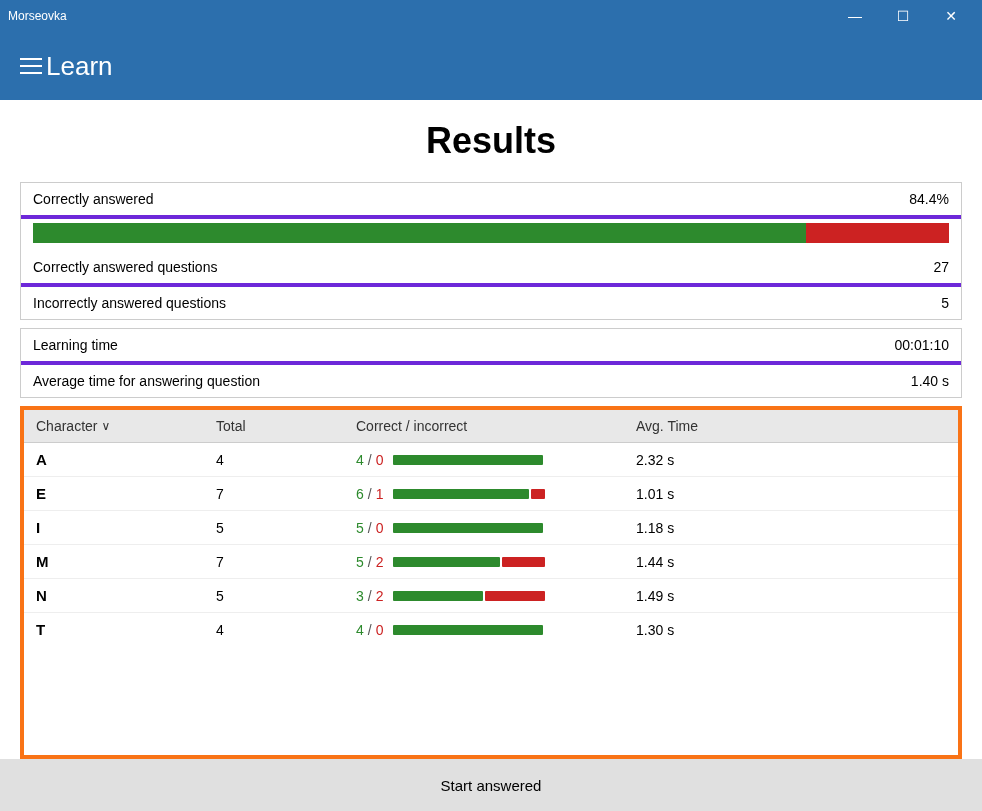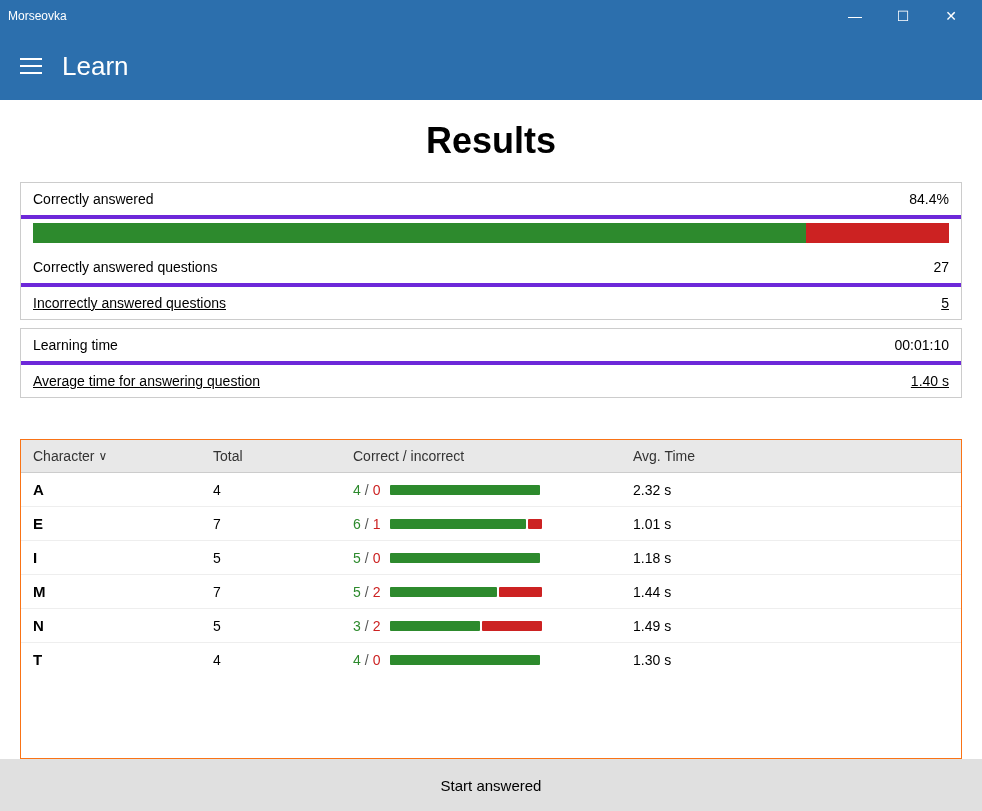--- a/index.html
+++ b/index.html
@@ -37,21 +37,21 @@
       color: white;
     }
 
     
     .app-header {
       background: #2c6fad;
       height: 68px;
       display: flex;
       align-items: center;
       padding: 0 20px;
-      gap: 20px;
+      gap: 4px;
     }
     .hamburger {
       display: flex;
       flex-direction: column;
       gap: 5px;
       cursor: pointer;
     }
     .hamburger span {
       display: block;
       width: 22px;
@@ -89,21 +89,21 @@
     }
 
     .stats-row {
       display: flex;
       justify-content: space-between;
       align-items: center;
       padding: 8px 12px;
       font-size: 14px;
       border-bottom: 4px solid #6d28d9;
     }
-    .stats-row:last-child { border-bottom: none; text-decoration: underline; }
+    .stats-row:last-child { border-bottom: none; }
 
     .progress-bar-container {
       padding: 4px 12px 8px 12px;
     }
     .progress-bar {
       height: 20px;
       width: 100%;
       display: flex;
       border-radius: 0;
     }
@@ -111,24 +111,23 @@
       background: #2d8a2d;
       height: 100%;
     }
     .progress-bar-red {
       background: #cc2222;
       height: 100%;
     }
 
     
     .results-table {
-      border: 1px solid #f97316;
+      border: 4px solid #f97316;
       flex: 1;
       overflow: hidden;
-      margin-top: 33px;
     }
     .table-header {
       display: grid;
       grid-template-columns: 180px 140px 280px 1fr;
       background: #e8e8e8;
       border-bottom: 1px solid #ccc;
       padding: 8px 12px;
       font-size: 14px;
       color: #333;
     }

